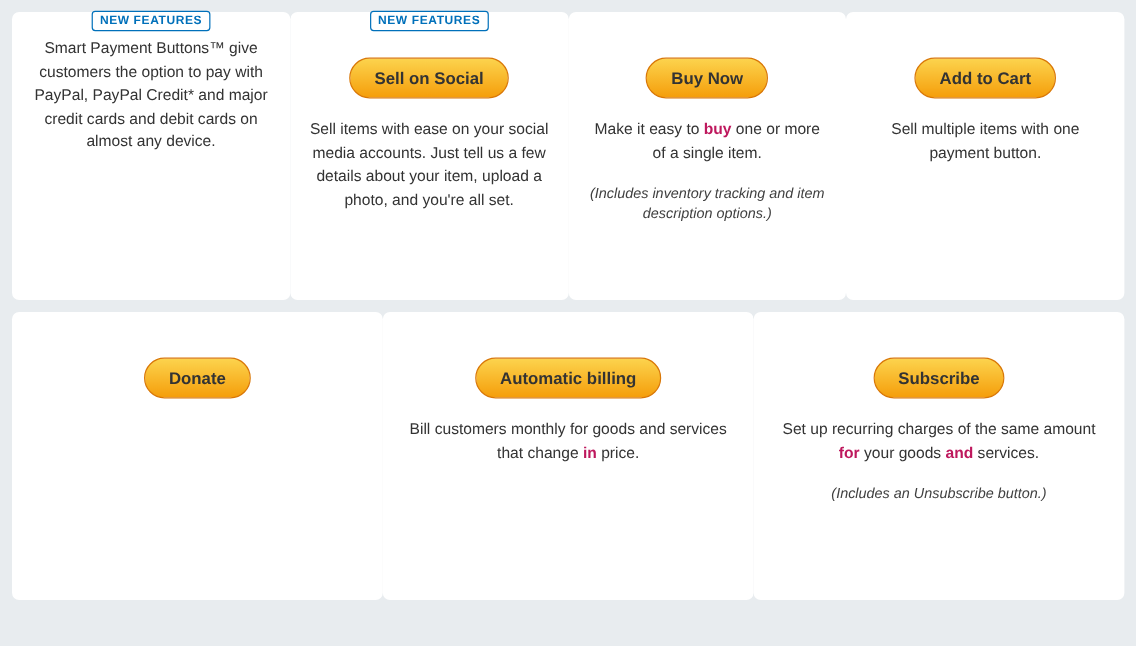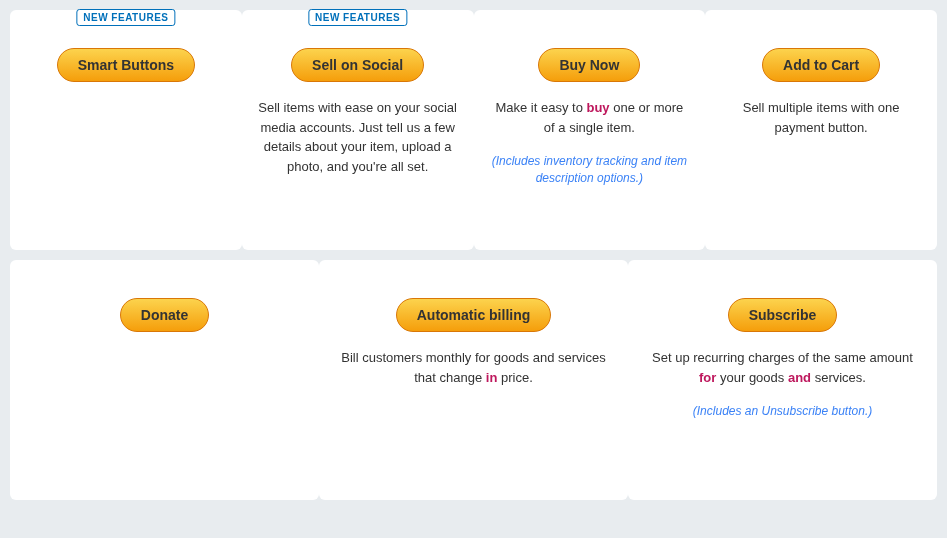--- a/index.html
+++ b/index.html
@@ -61,21 +61,21 @@
       margin-bottom: 8px;
     }
 
     .card-desc .highlight {
       color: #be185d;
       font-weight: bold;
     }
 
     .card-sub {
       font-size: 12px;
-      color: #3b82f6;
+      color: #404040;
       font-style: italic;
       line-height: 1.4;
       margin-top: 8px;
     }
 
     
     .row {
       display: grid;
       max-width: 947px;
       margin: 0 auto 10px;
@@ -93,21 +93,21 @@
       background: transparent;
     }
   </style>
 </head>
 <body>
 
 <div class="row row-top">
 
   <div class="card">
     <span class="new-features-badge">NEW FEATURES</span>
-    <div class="pill-button">Smart Buttons</div>
+    <p class="card-desc">Smart Payment Buttons™ give customers the option to pay with PayPal, PayPal Credit* and major credit cards and debit cards on almost any device.</p>
   </div>
 
   <div class="card">
     <span class="new-features-badge">NEW FEATURES</span>
     <div class="pill-button">Sell on Social</div>
     <p class="card-desc">Sell items with ease on your social media accounts. Just tell us a few details about your item, upload a photo, and you're all set.</p>
   </div>
 
   <div class="card">
     <div class="pill-button">Buy Now</div>

